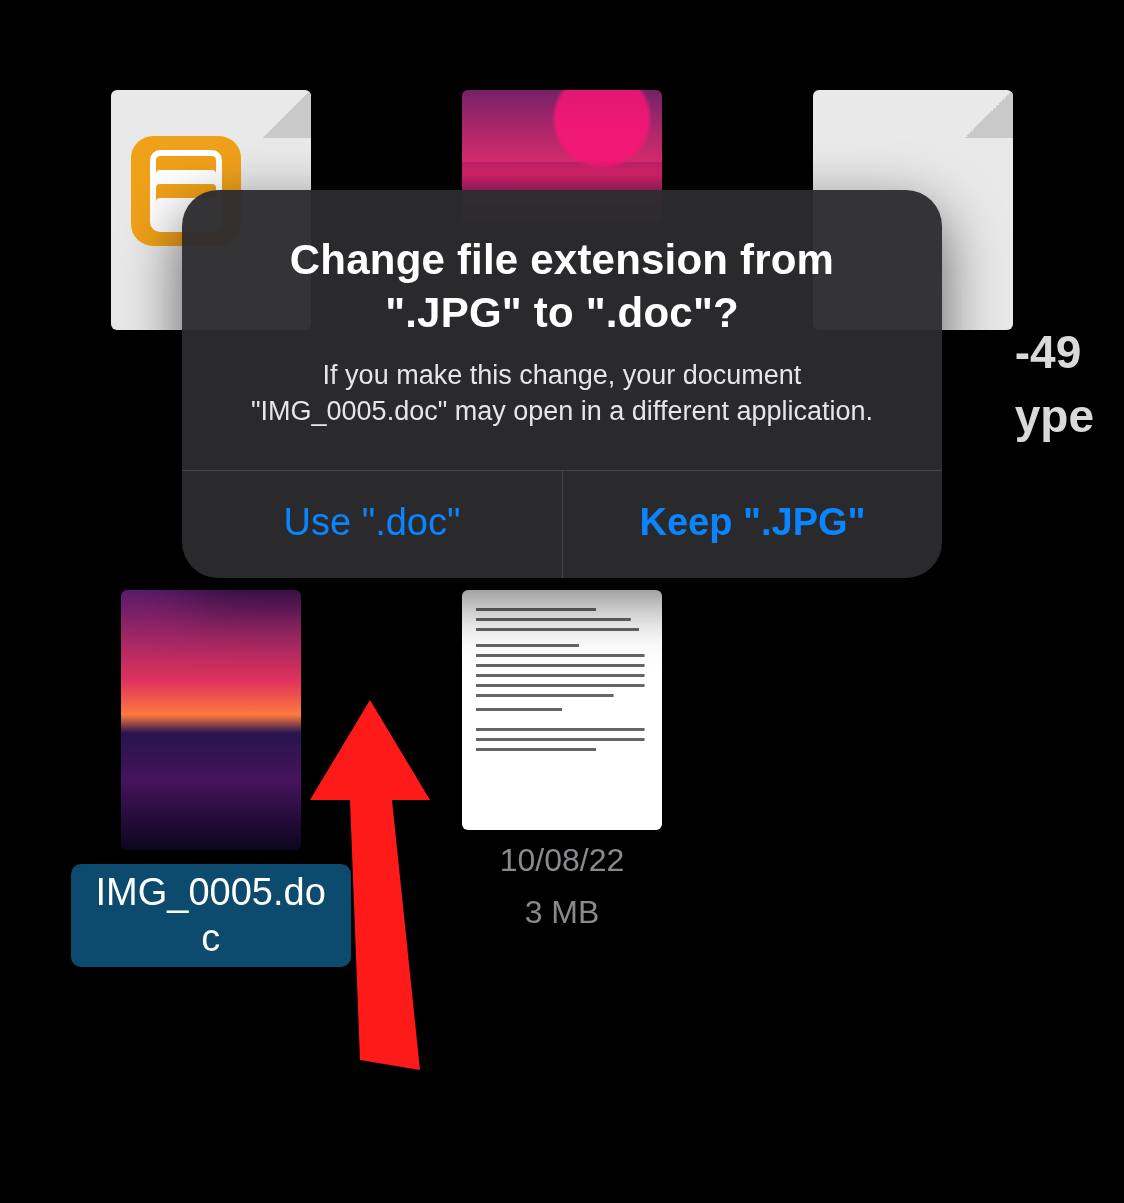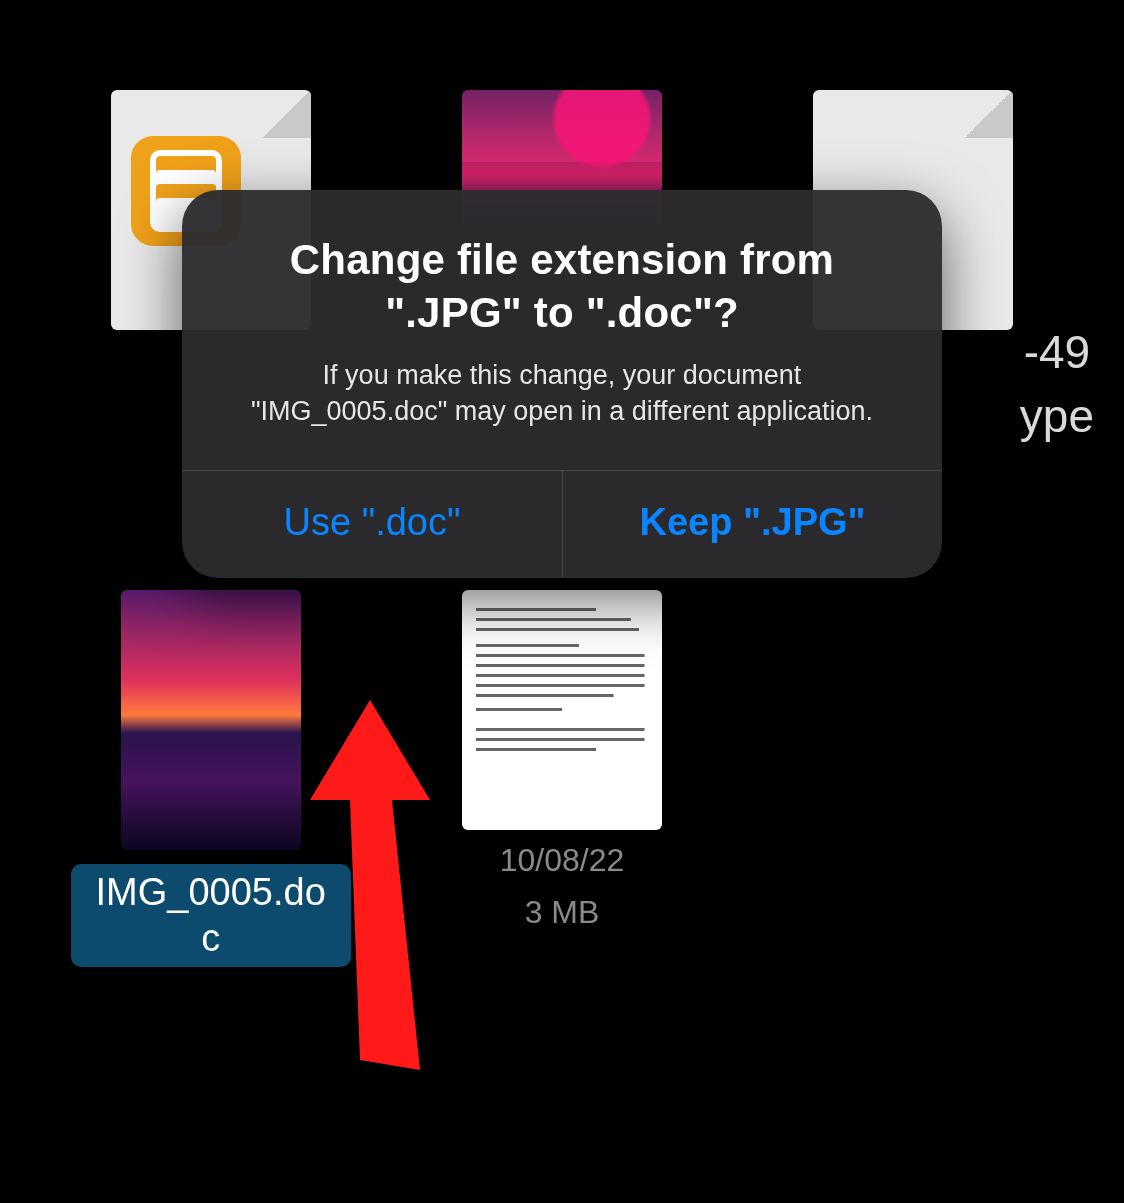--- a/index.html
+++ b/index.html
@@ -189,22 +189,23 @@
     pointer-events: none;
   }
 
   
   .peek {
     position: absolute;
     right: 30px;
     top: 320px;
     color: #d9d9d9;
     font-size: 46px;
-    text-align: center;
+    text-align: left;
     line-height: 1.4;
+    font-weight: bold;
   }
 </style>
 </head>
 <body>
 
 <div class="files-grid">
 
   <div class="file-item">
     <div class="file-thumb generic">
       <div class="fold"></div>

